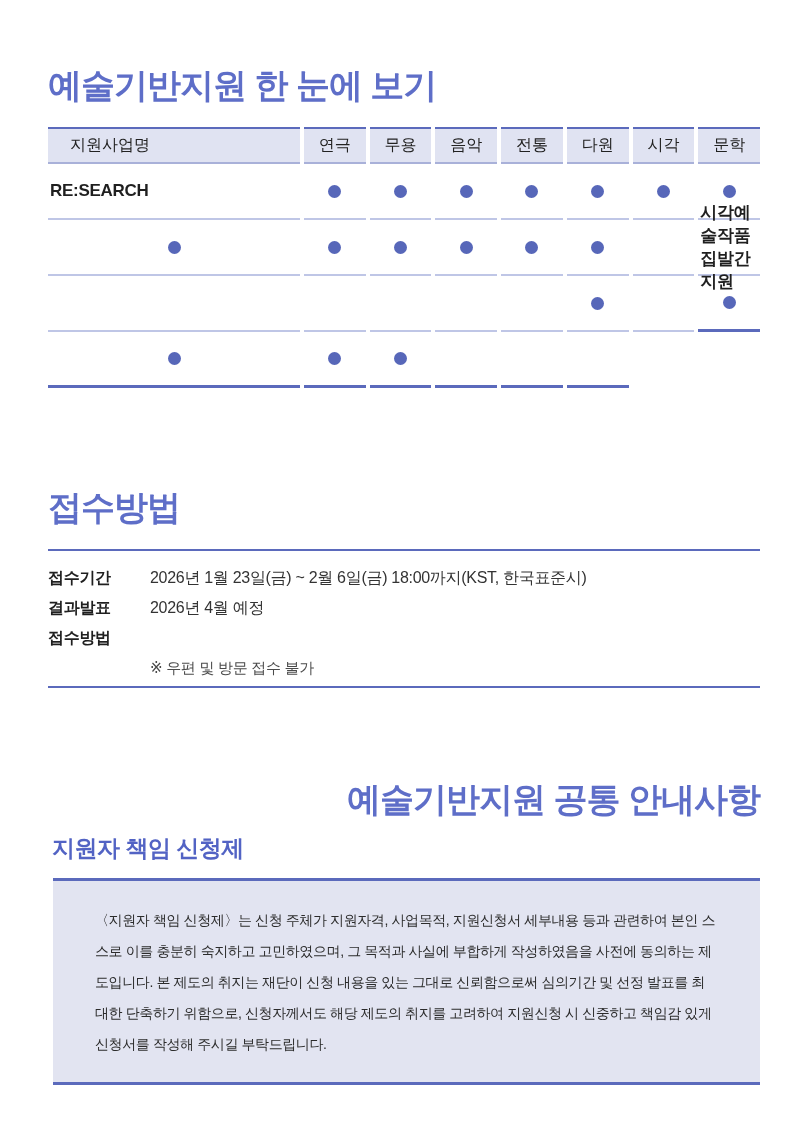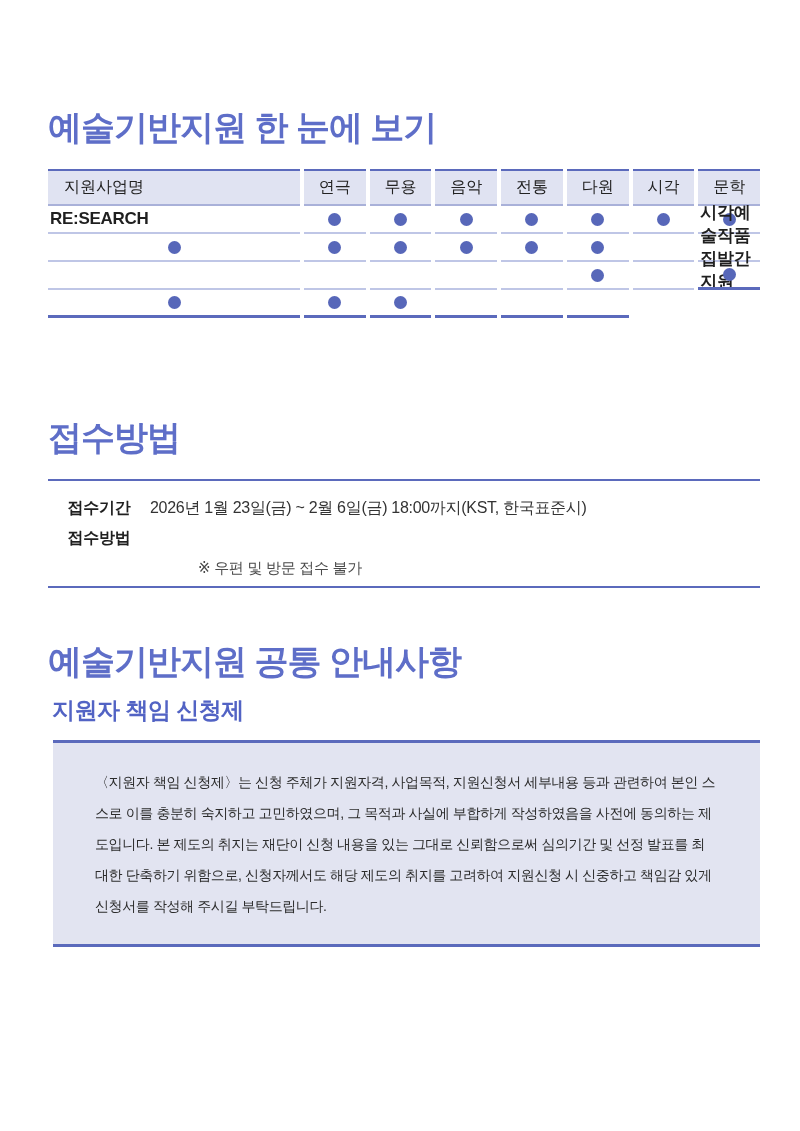--- a/index.html
+++ b/index.html
@@ -25,43 +25,43 @@
   }
   .page{padding:0 40px 0 48px;width:800px;height:1131px;}
 
   h1.section-title{
     font-size:34px;
     line-height:42px;
     font-weight:800;
     color:var(--title-blue);
     letter-spacing:-1px;
   }
-  #overview-title{padding-top:106px;}
+  #overview-title{padding-top:64px;}
 
   
   .matrix{
     display:grid;
     grid-template-columns:252px repeat(7,1fr);
     column-gap:4px;
     margin-top:21px;
   }
   .matrix .th{
     background:var(--header-bg);
     border-top:2px solid var(--line-blue);
     border-bottom:2px solid var(--header-sep);
     height:37px;
     display:flex;
     align-items:center;
     font-size:16px;
     color:#222;
   }
-  .matrix .th.name{padding-left:16px;}
+  .matrix .th.name{padding-left:22px;}
   .matrix .th.genre{justify-content:center;}
   .matrix .td{
-    height:28px;
+    height:56px;
     display:flex;
     align-items:center;
     border-bottom:2px solid var(--row-sep);
   }
   .matrix .td.name{
     font-weight:800;
     font-size:17px;
     color:var(--text-dark);
     padding-left:2px;
     letter-spacing:-0.3px;
@@ -79,42 +79,40 @@
   .divider{
     height:2px;
     background:var(--line-blue);
     margin-top:21px;
   }
   .def-rows{margin-top:12px;}
   .def-row{
     display:flex;
     line-height:30px;
     font-size:16px;
-    text-align:center;
   }
   .def-label{
     width:102px;
     flex:0 0 102px;
     font-weight:800;
     color:var(--text-dark);
     letter-spacing:-0.3px;
   }
   .def-value{color:var(--text-body);letter-spacing:-0.3px;}
   .notes{margin-left:102px;margin-top:1px;}
   .note{
     font-size:15px;
     line-height:27px;
     color:var(--text-note);
     letter-spacing:-0.3px;
-    margin-left:48px;
   }
   #divider-bottom{margin-top:5px;}
 
   
-  #notice-title{margin-top:52px;}
+  #notice-title{margin-top:90px;text-align:right;}
   .notice-subtitle{
     margin-top:15px;
     margin-left:4px;
     font-size:23px;
     line-height:26px;
     font-weight:800;
     color:var(--subtitle-blue);
     letter-spacing:-0.5px;
   }
   .info-box{
@@ -220,20 +218,24 @@
   <h1 class="section-title" id="application-title">접수방법</h1>
 
   <div class="divider" id="divider-top"></div>
 
   <div class="def-rows" id="def-rows">
       <div class="def-row">
     <div class="def-label">접수기간</div>
     <div class="def-value">2026년 1월 23일(금) ~ 2월 6일(금) 18:00까지(KST, 한국표준시)</div>
   </div>
       <div class="def-row">
+    <div class="def-label">결과발표</div>
+    <div class="def-value">2026년 4월 예정</div>
+  </div>
+      <div class="def-row">
     <div class="def-label">접수방법</div>
   </div>
     </div>
 
   <div class="notes" id="notes">
       <div class="note">※ 우편 및 방문 접수 불가</div>
     </div>
 
   <div class="divider" id="divider-bottom"></div>
 

